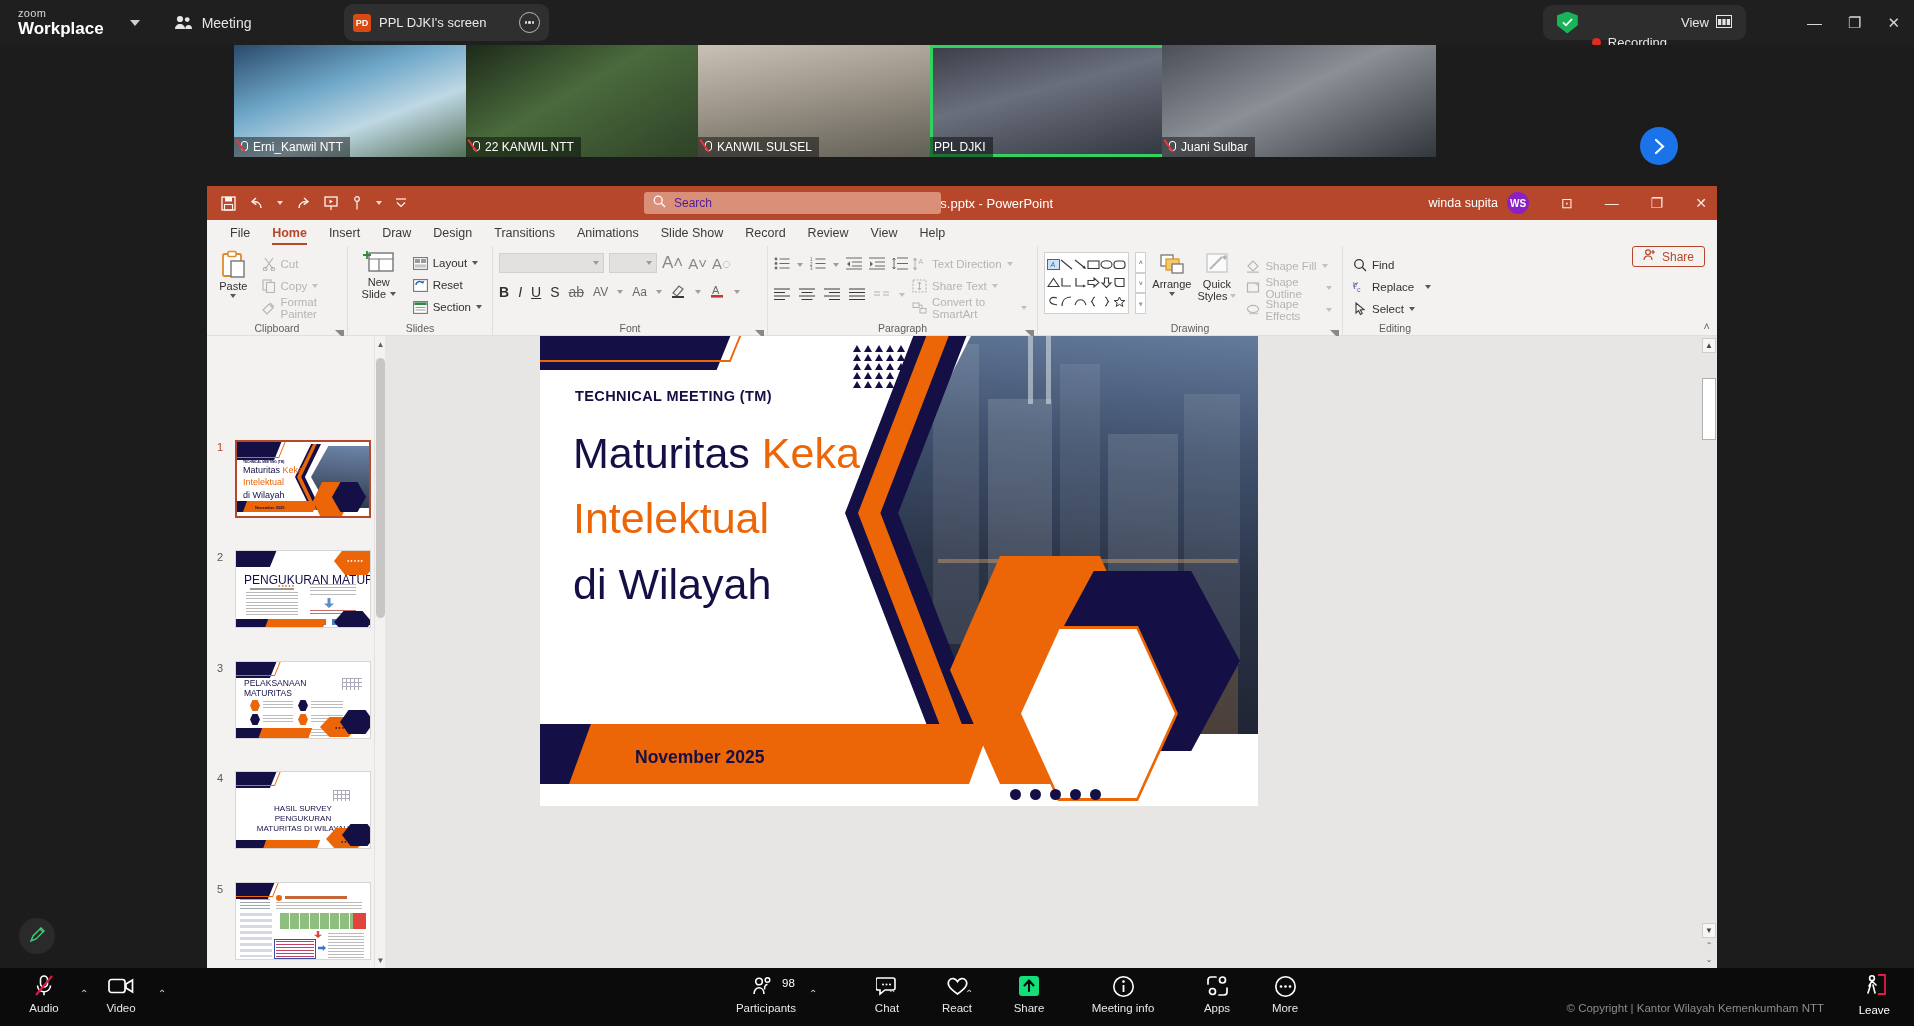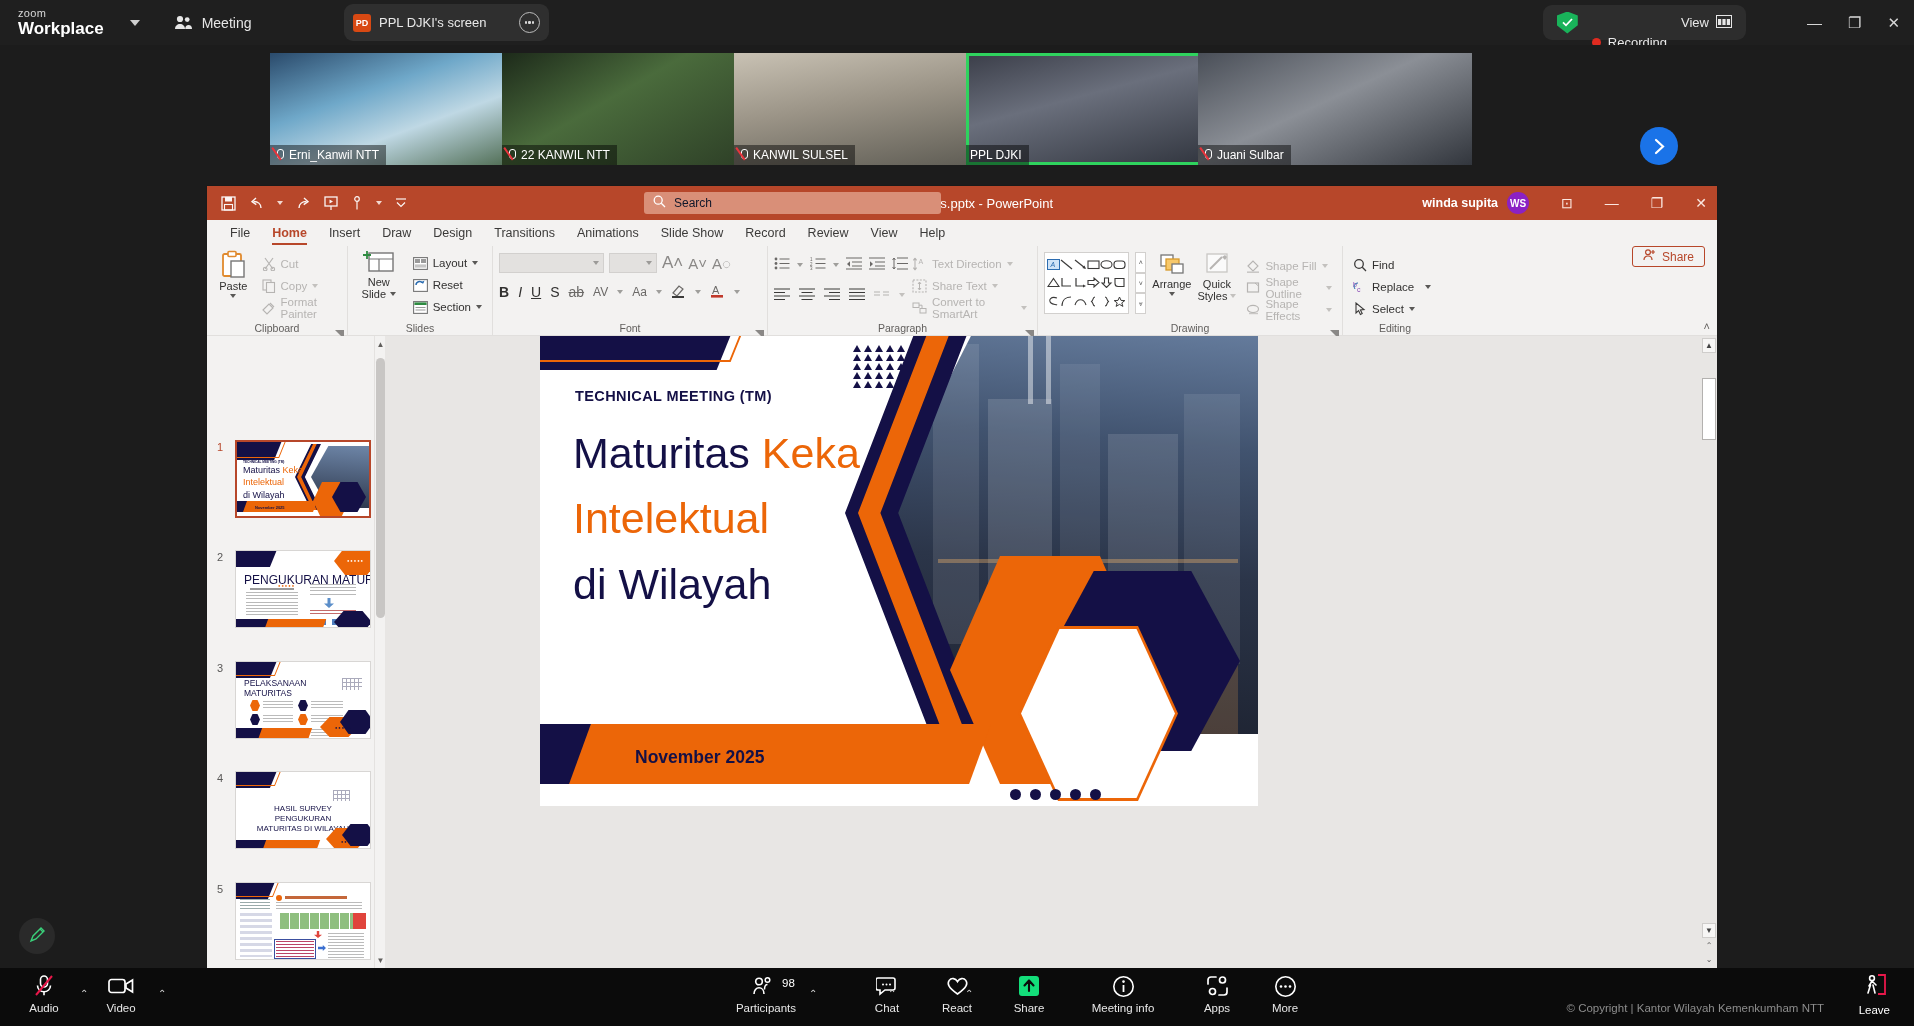--- a/index.html
+++ b/index.html
@@ -30,21 +30,21 @@
     clip-path:polygon(50% 0,100% 18%,100% 62%,50% 100%,0 62%,0 18%); }
   .shield svg{display:block}
   .rec{ display:flex;align-items:center;gap:7px;color:#e8e8e8;font-size:13px;margin-top:40px; }
   .rec .dot{ width:9px;height:9px;border-radius:50%;background:#e02b20; }
   .viewg{ display:flex;align-items:center;gap:7px;color:#e8e8e8;font-size:13px;}
   .win-btns{ position:absolute; right:14px; top:0; height:45px; display:flex; align-items:center; gap:26px;}
   .win-btns span{ color:#d6d6d6; font-size:15px; cursor:default; }
 
   
   .vstrip{ position:absolute; left:0; top:45px; width:1914px; height:130px; background:#1c1c1c; }
-  .tile{ position:absolute; top:8px; width:274px; height:112px; overflow:hidden;margin-left:36px; }
+  .tile{ position:absolute; top:0; width:274px; height:112px; overflow:hidden; }
   .tile .nm{ position:absolute; left:0; bottom:0; height:20px; display:flex; align-items:center;
     gap:4px; padding:0 7px 0 4px; background:rgba(0,0,0,.45); color:#fff; font-size:12px; white-space:nowrap;}
   .mic-off{ width:11px;height:14px; position:relative; display:inline-block; }
   .mic-off:before{ content:""; position:absolute; left:3px; top:1px; width:5px;height:8px;border-radius:3px;
     border:1.4px solid #fff; }
   .mic-off:after{ content:""; position:absolute; left:-1px; top:-1px; width:15px;height:1.6px;
     background:#e8343c; transform:rotate(55deg); transform-origin:left top; }
   .active-tile{ outline:3px solid #2fd35e; outline-offset:-3px; }
   .next-arrow{ position:absolute; left:1640px; top:101px; width:38px; height:38px; border-radius:50%;
     background:#1a73e8; display:flex; align-items:center; justify-content:center; transform:translateY(-19px);}
@@ -62,23 +62,23 @@
   .ppt{ position:absolute; left:207px; top:186px; width:1510px; height:782px; background:#f3f2f1;
     box-shadow:0 0 0 1px #1a1a1a; }
   .ppt-title{ height:34px; background:#b7472a; display:flex; align-items:center; position:relative;}
   .qat{ display:flex; align-items:center; gap:13px; margin-left:14px; }
   .qat svg{ display:block; opacity:.95 }
   .tiny-caret{ width:0;height:0;border-left:3.5px solid transparent;border-right:3.5px solid transparent;
     border-top:4.5px solid #f2d8d0; }
   .ppt-fname{ position:absolute; left:0; right:0; text-align:center; color:#fff; font-size:13px; }
   .ppt-search{ position:absolute; left:437px; top:6px; width:297px; height:22px; background:#d98f78;
     border-radius:3px; display:flex; align-items:center; gap:8px; padding:0 9px; }
-  .ppt-search .ph{ color:#0f172a; font-size:12px; }
+  .ppt-search .ph{ color:#4c1d95; font-size:12px; }
   .ppt-acct{ position:absolute; right:188px; top:0; height:34px; display:flex; align-items:center; gap:9px;}
-  .ppt-acct .un{ color:#ffffff; font-size:12.5px;font-weight:bold; }
+  .ppt-acct .un{ color:#ffffff; font-size:12.5px; }
   .avatar{ width:22px;height:22px;border-radius:50%;background:#8b21c4;color:#fff;font-size:10px;
     display:flex;align-items:center;justify-content:center;font-weight:bold; }
   .ppt-wbtn{ position:absolute; right:10px; top:0; height:34px; display:flex; align-items:center; gap:32px;}
   .ppt-wbtn span{ color:#fbe7e0; font-size:14px; }
 
   .ppt-tabs{ height:26px; background:#f3f2f1; display:flex; align-items:center; padding-left:12px; gap:0;}
   .ppt-tabs .t{ font-size:12.5px; color:#3b3a39; padding:0 11px; position:relative; line-height:26px; }
   .ppt-tabs .t.sel{ color:#b7472a; font-weight:bold; }
   .ppt-tabs .t.sel:after{ content:""; position:absolute; left:11px; right:11px; bottom:1px; height:2.4px;
     background:#b7472a; }

